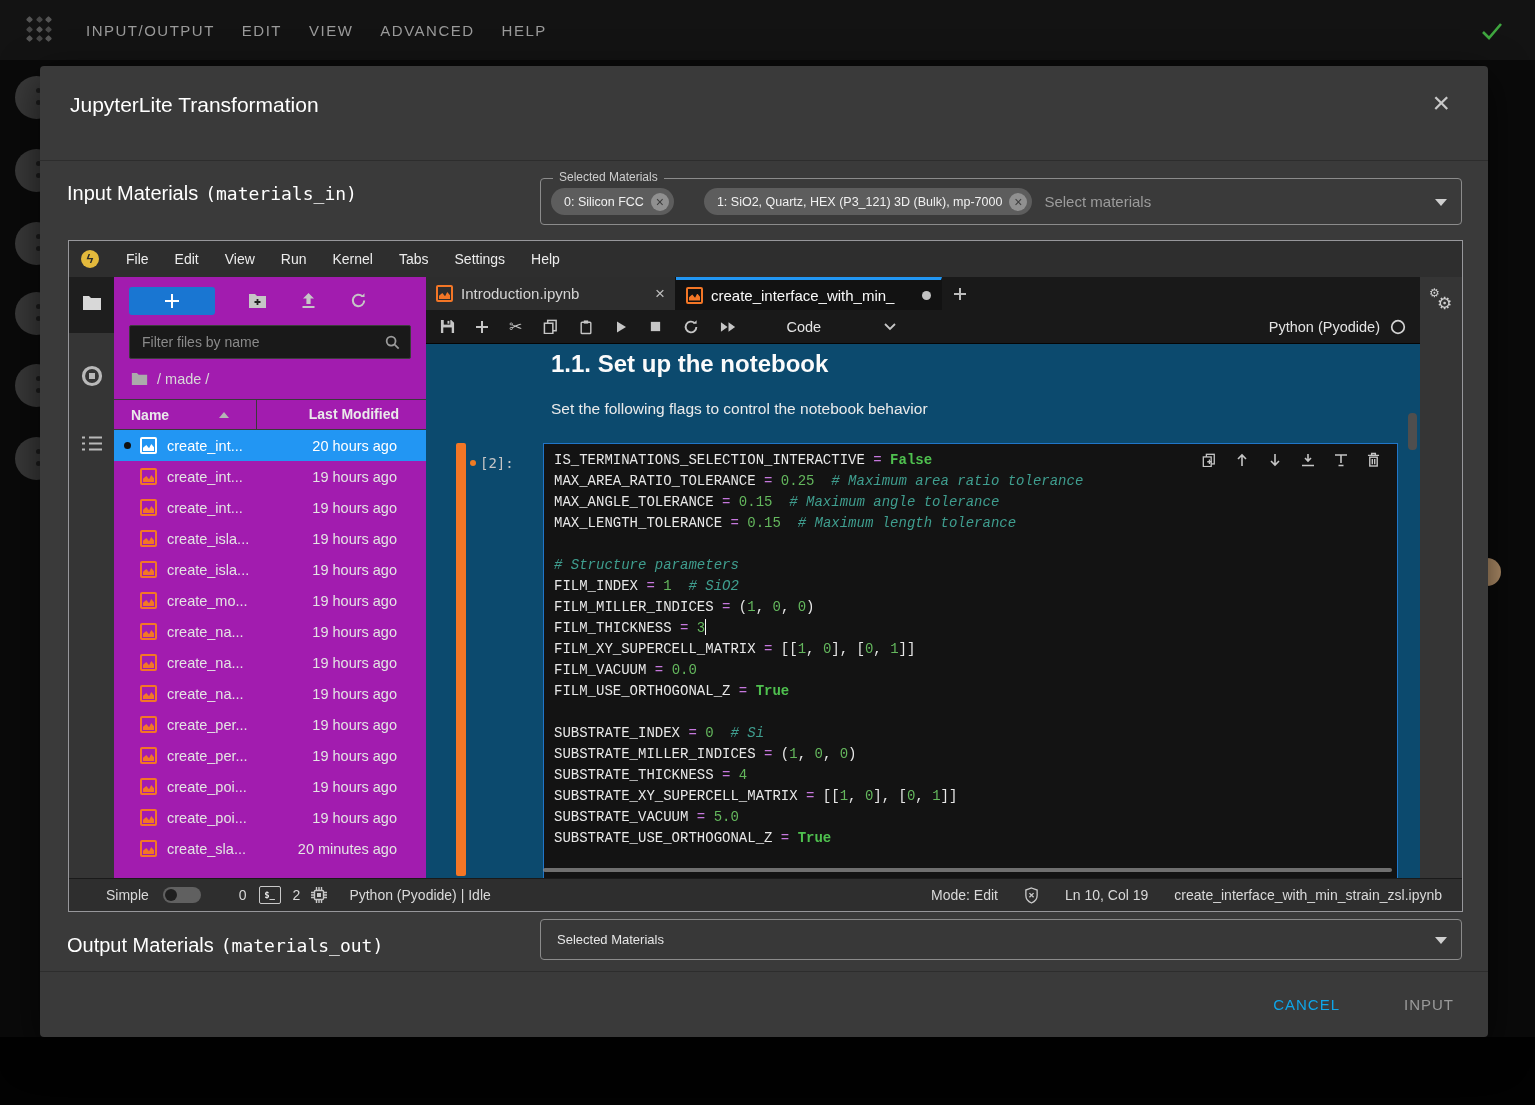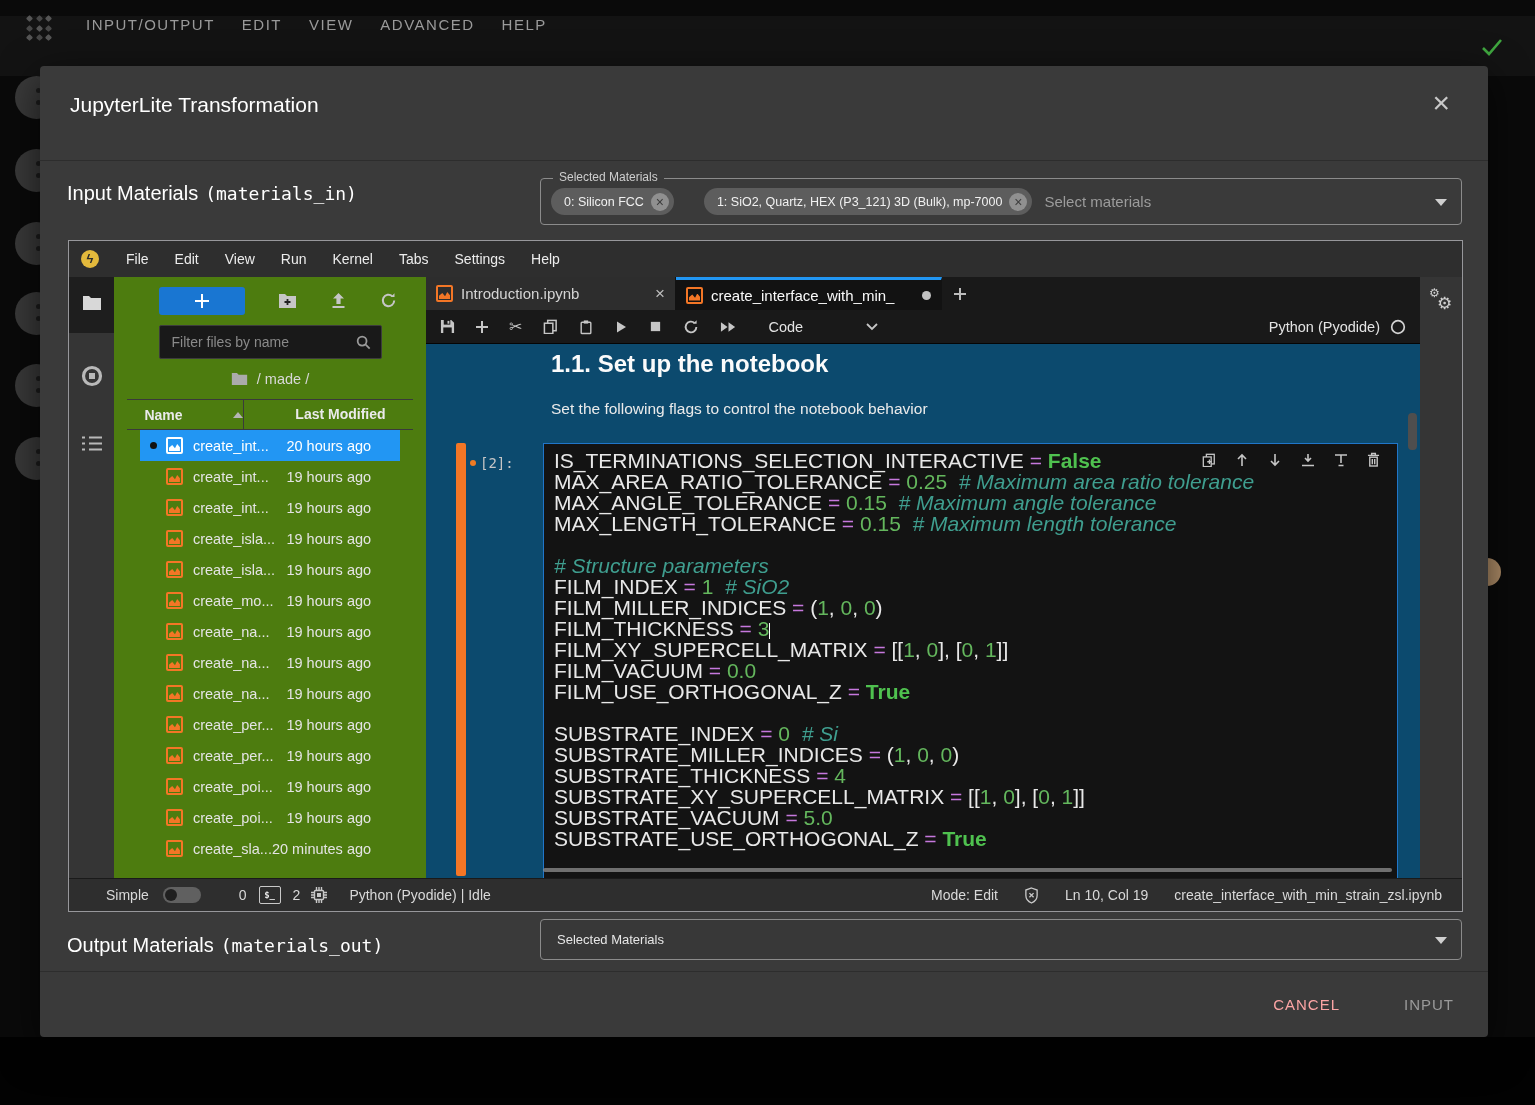--- a/index.html
+++ b/index.html
@@ -1,19 +1,19 @@
 <!DOCTYPE html>
 <html><head>
 <meta charset="utf-8">
 <style>
   html,body{margin:0;padding:0;background:#000;}
   .stage{position:relative;width:1535px;height:1105px;background:#0a0a0a;overflow:hidden;
          font-family:"Liberation Sans",sans-serif;-webkit-font-smoothing:antialiased;}
   
-  .appbar{position:absolute;left:0;top:16px;width:100%;height:60px;background:#131313;display:flex;}
+  .appbar{position:absolute;left:0;top:0;width:100%;height:60px;background:#131313;display:flex;align-items:center;}
   .app-logo{width:26px;height:26px;margin-left:27px;display:grid;grid-template-columns:repeat(3,1fr);gap:3px;}
   .app-logo i{width:5px;height:5px;background:#555;transform:rotate(45deg);border-radius:1px;}
   .app-logo i:nth-child(2n){background:#474747;}
   .appbar-menu{display:flex;gap:27px;margin-left:33px;}
   .appbar-item{font-size:15px;letter-spacing:1.5px;color:#9a9a9a;cursor:pointer;}
   .check{position:absolute;right:29px;top:17px;}
   
   .bg-avatar{position:absolute;left:15px;width:43px;height:43px;border-radius:50%;background:#3a3a3a;z-index:0;}
   .bg-avatar::before,.bg-avatar::after{content:"";position:absolute;left:21px;width:5px;height:5px;border-radius:50%;background:#1c1c1c;}
   .bg-avatar::before{top:12px;} .bg-avatar::after{top:24px;}
@@ -42,36 +42,36 @@
   .caret-down{position:absolute;right:14px;top:50%;margin-top:-3px;width:0;height:0;
               border-left:6px solid transparent;border-right:6px solid transparent;border-top:7px solid #cfcfcf;}
   
   .out-select{position:absolute;left:500px;top:853px;width:922px;height:41px;border:1px solid #8b8b8b;border-radius:4px;
               box-sizing:border-box;background:#383838;display:flex;align-items:center;padding-left:16px;cursor:pointer;}
   .out-select .sel-label{font-size:13px;color:#e6e6e6;}
   .ftr-divider{position:absolute;left:0;top:905px;width:100%;height:1px;background:#2d2d2d;}
   .modal-footer{position:absolute;left:0;top:906px;width:100%;height:65px;display:flex;align-items:center;
                 justify-content:flex-end;gap:52px;padding-right:28px;box-sizing:border-box;}
   .btn{font-size:15px;letter-spacing:1px;background:none;border:none;cursor:pointer;font-family:inherit;}
-  .btn-cancel{color:#fca5a5;} .btn-submit{color:#9a9a9a;}
+  .btn-cancel{color:#0ea5e9;} .btn-submit{color:#9a9a9a;}
   
   .jp{position:absolute;left:28px;top:174px;width:1395px;height:672px;border:1px solid #97979b;box-sizing:border-box;
       background:#0f0f0f;display:flex;flex-direction:column;}
   .jp-menubar{height:36px;background:#2e2e2e;display:flex;align-items:center;padding-left:12px;flex:none;}
   .jp-logo{width:18px;height:18px;border-radius:50%;background:#e3b93c;color:#2b2b2b;font-size:13px;font-weight:bold;
            text-align:center;line-height:18px;margin-right:14px;}
   .jp-menu{display:flex;}
   .jp-menu-item{font-size:14px;color:#ececec;padding:0 13px;line-height:36px;cursor:pointer;}
   .jp-body{flex:1;display:flex;min-height:0;}
   
   .jp-rail-left{width:45px;background:#353535;position:relative;flex:none;}
   .jp-rail-left .active-block{position:absolute;left:0;top:0;width:100%;height:56px;background:#1e1e1e;}
   .rail-icon{position:absolute;left:50%;transform:translateX(-50%);color:#c3c3c3;cursor:pointer;}
   
-  .jp-fb{width:312px;background:#4d7c0f;display:flex;flex-direction:column;flex:none;min-height:0;align-items:center;}
+  .jp-fb{width:312px;background:#a21caf;display:flex;flex-direction:column;flex:none;min-height:0;}
   .fb-toolbar{height:47px;display:flex;align-items:center;padding-left:15px;flex:none;}
   .fb-newbtn{width:86px;height:28px;background:#1976d2;border-radius:3px;display:flex;align-items:center;
              justify-content:center;color:#fff;cursor:pointer;}
   .fb-tool-icon{margin-left:33px;color:#c6c6c6;cursor:pointer;display:flex;}
   .fb-filter{margin:1px 15px 0;height:32px;background:#191919;border:1px solid #3c3c3c;border-radius:2px;
              display:flex;align-items:center;padding:0 10px;flex:none;}
   .fb-filter input{flex:1;background:transparent;border:none;outline:none;color:#cfcfcf;font-size:14px;font-family:inherit;}
   .fb-filter input::placeholder{color:#8a8a8a;}
   .fb-crumb{height:40px;display:flex;align-items:center;padding:0 17px;gap:9px;flex:none;}
   .fb-crumb .crumb-text{font-size:14.5px;color:#d8d8d8;}
@@ -106,35 +106,35 @@
   .tab-dirty{width:9px;height:9px;border-radius:50%;background:#c2c2c2;flex:none;}
   .jp-newtab{width:36px;display:flex;align-items:center;justify-content:center;color:#bdbdbd;cursor:pointer;}
   .plus{position:relative;display:inline-block;}
   .plus::before,.plus::after{content:"";position:absolute;background:currentColor;}
   .plus.p14{width:14px;height:14px;} .plus.p14::before{left:6px;top:0;width:2px;height:14px;} .plus.p14::after{top:6px;left:0;width:14px;height:2px;}
   .plus.p12{width:12px;height:12px;} .plus.p12::before{left:5px;top:0;width:2px;height:12px;} .plus.p12::after{top:5px;left:0;width:12px;height:2px;}
   .jp-toolbar{height:33px;background:#191919;border-bottom:1px solid #050505;display:flex;align-items:center;
               padding:0 14px;gap:21px;flex:none;color:#c6c6c6;}
   .tb-icon{display:flex;align-items:center;cursor:pointer;color:#c6c6c6;}
   .scissors{font-size:16px;line-height:1;}
-  .celltype{font-size:14.5px;color:#e3e3e3;margin-left:10px;cursor:pointer;}
+  .celltype{font-size:14.5px;color:#e3e3e3;margin-left:28px;cursor:pointer;}
   .tb-chevron{margin-left:42px;cursor:pointer;}
   .tb-right{margin-left:auto;display:flex;align-items:center;gap:10px;}
   .kernel-name{font-size:14.5px;color:#e3e3e3;}
   
   .jp-content{flex:1;position:relative;overflow:hidden;background:#0c4a6e;}
   .nb-heading{position:absolute;left:125px;top:6px;font-size:24px;font-weight:bold;color:#fbfbfb;}
   .nb-para{position:absolute;left:125px;top:56px;font-size:15.5px;color:#ebebeb;}
   .collapser{position:absolute;left:30px;top:99px;width:10px;height:433px;background:#f37626;border-radius:2px;cursor:pointer;}
   .prompt{position:absolute;left:44px;top:111px;display:flex;align-items:center;gap:4px;}
   .prompt-dot{width:6px;height:6px;border-radius:50%;background:#ef7b24;}
   .prompt-text{font-family:"DejaVu Sans Mono",monospace;font-size:14px;color:#c6c6c6;}
   .cell{position:absolute;left:117px;right:22px;top:99px;height:480px;border:1px solid #2076c9;background:#131313;
         box-sizing:border-box;padding:6px 10px;}
-  .code-line{font-family:Liberation Sans, sans-serif;font-size:21px;line-height:21px;color:#e8e8e8;white-space:pre;}
+  .code-line{font-family:Liberation Mono, monospace;font-size:14px;line-height:21px;color:#e8e8e8;white-space:pre;}
   .tk-kw{color:#4fc14f;font-weight:bold;} .tk-num{color:#64b75d;} .tk-op{color:#c678dd;} .tk-com{color:#3f9e8f;font-style:italic;}
   .caret{display:inline-block;width:1px;height:16px;background:#fff;vertical-align:-3px;}
   .cell-toolbar{position:absolute;top:108px;right:40px;display:flex;gap:19px;color:#c5c5c5;align-items:center;}
   .cell-toolbar .ct-icon{cursor:pointer;display:flex;font-size:16px;line-height:1;}
   .hscroll{position:absolute;left:117px;right:28px;bottom:6px;height:4px;background:#8f8f8f;opacity:.75;border-radius:2px;}
   .vscroll{position:absolute;right:3px;top:69px;width:9px;height:37px;background:#4e4e4e;border-radius:4px;cursor:pointer;}
   
   .jp-rail-right{width:42px;background:#353535;position:relative;flex:none;}
   .gears{position:absolute;left:9px;top:12px;color:#cfcfcf;cursor:pointer;width:26px;height:26px;}
   .gears .g1{position:absolute;left:0;top:-3px;font-size:12px;} .gears .g2{position:absolute;left:8px;top:4px;font-size:17px;}

